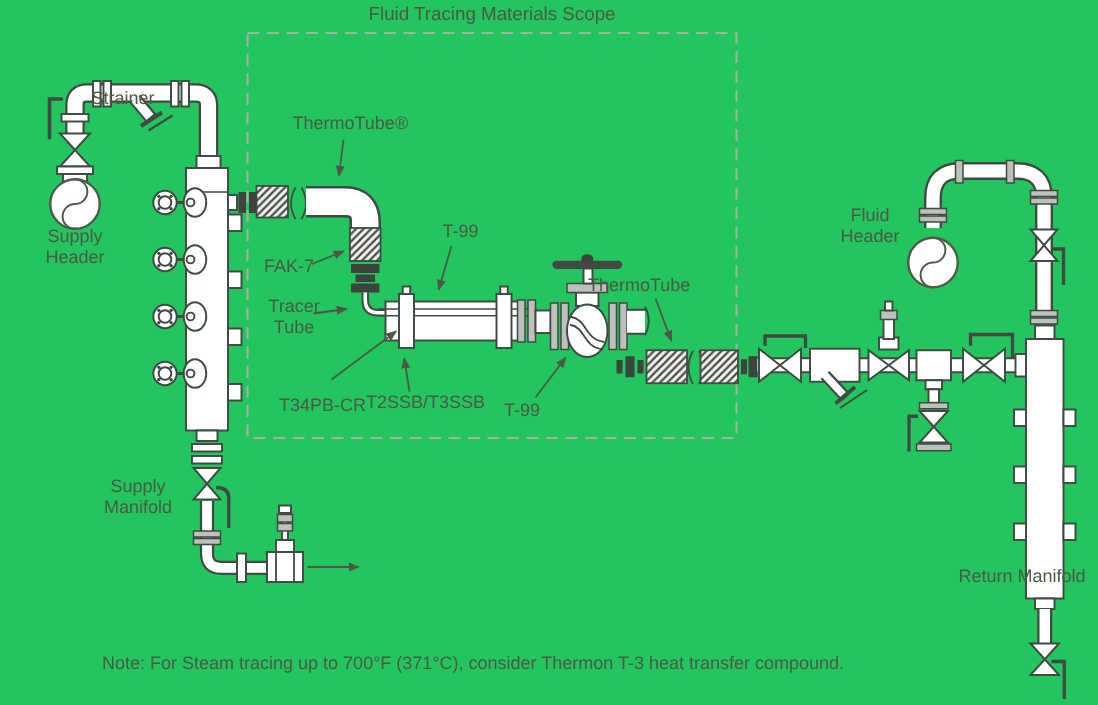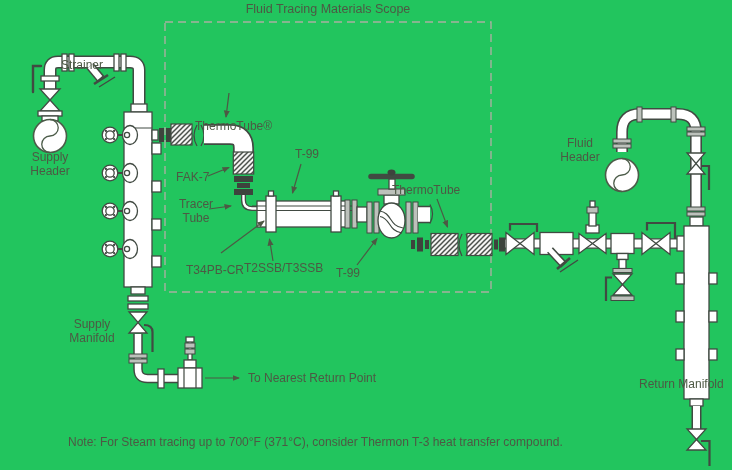--- a/index.html
+++ b/index.html
@@ -282,21 +282,21 @@
   </g>
 </svg>
 
 <div class="lbl ctr title" style="left:165px;top:2px;width:326px;">Fluid Tracing Materials Scope</div>
 
 <div class="lbl" style="left:61px;top:25px;margin-top:33px;">Strainer</div>
 
 <div class="lbl ctr" style="left:18px;top:150px;width:64px;">Supply
 Header</div>
 
-<div class="lbl" style="left:195px;top:75px;margin-top:44px;">ThermoTube®</div>
+<div class="lbl" style="left:195px;top:75px;">ThermoTube®</div>
 
 <div class="lbl" style="left:176px;top:170px;">FAK-7</div>
 
 <div class="lbl ctr" style="left:170px;top:197px;width:52px;">Tracer
 Tube</div>
 
 <div class="lbl" style="left:295px;top:147px;">T-99</div>
 
 <div class="lbl" style="left:186px;top:263px;">T34PB-CR</div>
 
@@ -306,19 +306,18 @@
 
 <div class="lbl" style="left:392px;top:183px;">ThermoTube</div>
 
 
 <div class="lbl ctr" style="left:549px;top:136px;width:62px;">Fluid
 Header</div>
 
 <div class="lbl ctr" style="left:62px;top:317px;width:60px;">Supply
 Manifold</div>
 
-<div class="lbl" style="left:248px;top:371px;">To Nearest Return Point</div>
 
 <div class="lbl" style="left:594px;top:377px;margin-left:45px;">Return Manifold</div>
 
 <div class="lbl" style="left:68px;top:435px;">Note: For Steam tracing up to 700°F (371°C), consider Thermon T-3 heat transfer compound.</div>
 
 </div>
 
 </body></html>

